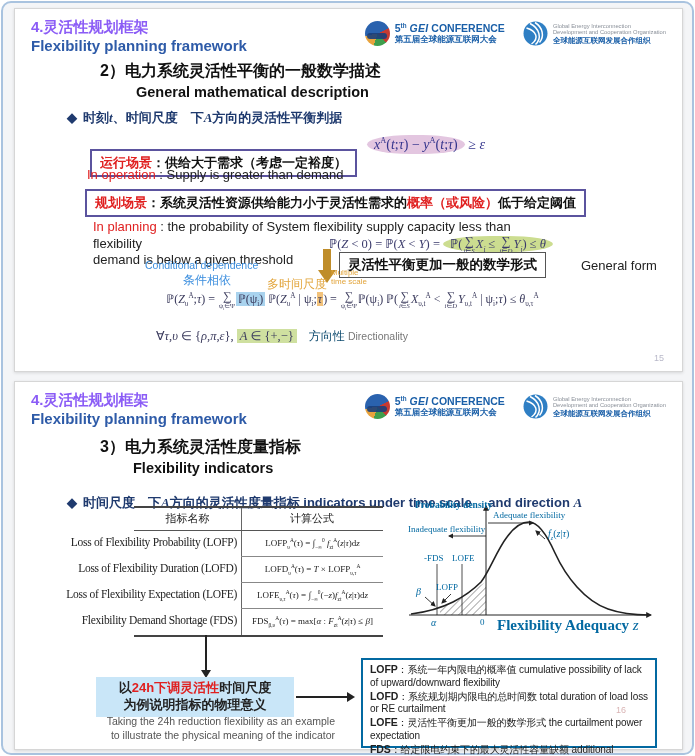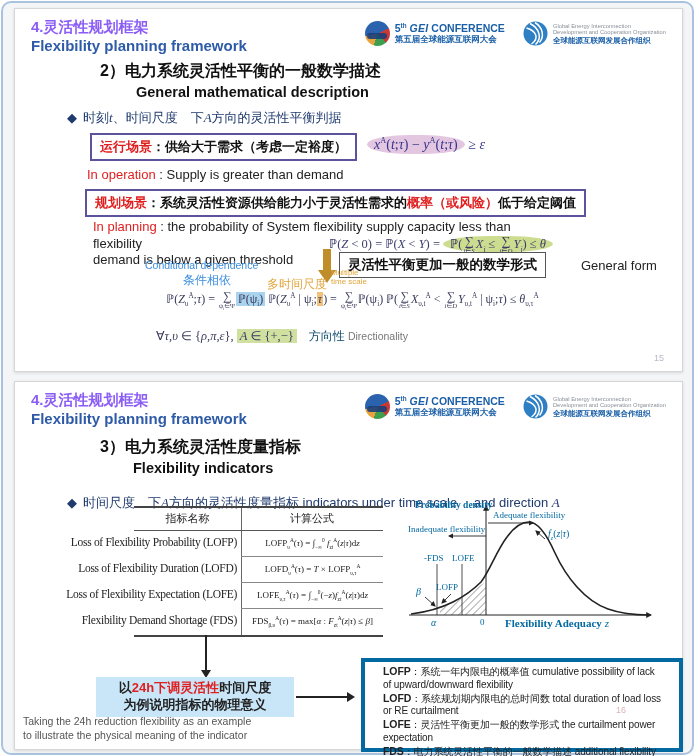--- a/index.html
+++ b/index.html
@@ -22,21 +22,21 @@
     background:#1a3f7a;border-radius:3px;opacity:.9}
   .gei-l1{display:block;font-size:10.5px;font-weight:bold;color:#1a5fa8;white-space:nowrap}
   .gei-l1 b i{letter-spacing:.3px}
   .gei-l2{display:block;font-size:8.5px;font-weight:bold;color:#1a5fa8;white-space:nowrap}
   .geidco{display:flex;gap:5px;align-items:flex-end}
   .gd-en{display:block;font-size:5.8px;color:#8a9099;white-space:nowrap}
   .gd-cn{display:block;font-size:7.5px;color:#1a5fa8;font-weight:bold;margin-top:1px;white-space:nowrap}
 
   .sub-cn{position:absolute;font-size:16px;font-weight:bold;color:#111;white-space:nowrap}
   .sub-en{position:absolute;font-size:14.5px;font-weight:bold;color:#111;white-space:nowrap}
-  .bullet{position:absolute;font-size:13px;font-weight:normal;color:#1f3a6e;white-space:nowrap}
+  .bullet{position:absolute;font-size:13px;font-weight:bold;color:#1f3a6e;white-space:nowrap}
   .bullet .bm{margin-right:6px}
   .bullet i{font-family:"Liberation Serif",serif}
 
   .red{color:#e02020}
   .obox{position:absolute;border:2px solid #5b539e;padding:3px 8px;font-size:13px;font-weight:bold;
         color:#111;white-space:nowrap;background:#fff}
 
   
   .math{font-family:"Liberation Serif",serif}
   sup,sub{font-size:.6em;line-height:0}
@@ -84,24 +84,24 @@
   .cl{position:absolute;white-space:nowrap}
 
   .varrow{position:absolute;left:190px;top:253px;width:2px;height:40px;background:#222}
   .varrow .vhead{position:absolute;left:-4px;bottom:-8px;width:0;height:0;
      border:5px solid transparent;border-top:8px solid #222}
   .harrow{position:absolute;left:281px;top:314px;width:56px;height:2px;background:#222}
   .harrow .hhead{position:absolute;right:-8px;top:-4px;width:0;height:0;
      border:5px solid transparent;border-left:8px solid #222}
   .callout{position:absolute;left:81px;top:295px;width:198px;background:#c9e6f8;text-align:center;
      font-size:13px;font-weight:bold;color:#222;padding:3px 0;line-height:1.3}
-  .caption{position:absolute;left:8px;top:333px;width:312px;text-align:left;font-size:10.5px;
+  .caption{position:absolute;left:8px;top:333px;width:312px;text-align:right;font-size:10.5px;
      color:#555;line-height:1.3}
-  .redbox{position:absolute;left:346px;top:276px;width:278px;height:80px;border:4px solid #0369a1;
-     padding:3px 18px;font-size:10px;line-height:1.28;color:#222;letter-spacing:-.1px;background:#fff}
+  .redbox{position:absolute;left:346px;top:276px;width:278px;height:80px;border:2px solid #0369a1;
+     padding:3px 7px;font-size:10px;line-height:1.28;color:#222;letter-spacing:-.1px;background:#fff}
   .redbox b{font-size:10.5px}
   .pagenum2{position:absolute;right:56px;bottom:34px;font-size:9px;color:#d9b4b4}
 </style>
 </head>
 <body>
 
 <div id="frame"></div>
 
 <section class="slide" id="slide1">
   <div class="title-cn">4.灵活性规划框架</div>
@@ -130,21 +130,21 @@
     </div>
   </div>
 
   <div class="sub-cn" style="left:85px;top:52px">2）电力系统灵活性平衡的一般数学描述</div>
   <div class="sub-en" style="left:121px;top:75px">General mathematical description</div>
 
   <div class="bullet" style="left:52px;top:100px">
     <span class="bm">◆</span><span>时刻<i>t</i>、时间尺度　下<i>A</i>方向的灵活性平衡判据</span>
   </div>
 
-  <div class="obox" style="left:75px;top:124px">
+  <div class="obox" style="left:75px;top:140px">
     <span class="red">运行场景</span><span>：供给大于需求（考虑一定裕度）</span>
   </div>
 
   <div class="f1 math">
     <span class="hl-pink"><i>x</i><sup>A</sup>(<i>t</i>;<i>τ</i>) − <i>y</i><sup>A</sup>(<i>t</i>;<i>τ</i>)</span><span> ≥ <i>ε</i></span>
   </div>
 
   <div class="enline" style="left:72px;top:158px">
     <span class="red">In operation</span><span> : Supply is greater than demand</span>
   </div>
@@ -264,21 +264,21 @@
     <div class="cl" style="left:10px;top:2px;font-size:9.5px;font-weight:bold">Probability density</div>
     <div class="cl" style="left:88px;top:12px;font-size:9px">Adequate flexibility</div>
     <div class="cl" style="left:3px;top:26px;font-size:9px">Inadequate flexibility</div>
     <div class="cl" style="left:143px;top:30px;font-size:10px"><i>f<sub>z</sub></i>(<i>z</i>|<i>τ</i>)</div>
     <div class="cl" style="left:19px;top:55px;font-size:9px">-FDS</div>
     <div class="cl" style="left:47px;top:55px;font-size:9px">LOFE</div>
     <div class="cl" style="left:31px;top:84px;font-size:9px">LOFP</div>
     <div class="cl" style="left:11px;top:88px;font-size:10px;font-style:italic">β</div>
     <div class="cl" style="left:26px;top:119px;font-size:10px;font-style:italic">α</div>
     <div class="cl" style="left:75px;top:119px;font-size:9px">0</div>
-    <div class="cl" style="left:100px;top:119px;font-size:11px"><b>Flexibility Adequacy</b> <i>z</i></div>
+    <div class="cl" style="left:92px;top:119px;font-size:15px"><b>Flexibility Adequacy</b> <i>z</i></div>
   </div>
 
   <div class="varrow">
       <span class="vhead"></span>
     </div>
 
   <div class="callout">
     <span>以</span><span class="red">24h下调灵活性</span><span>时间尺度</span><br>
     <span>为例说明指标的物理意义</span>
   </div>
@@ -289,17 +289,17 @@
   </div>
 
   <div class="harrow">
       <span class="hhead"></span>
     </div>
 
   <div class="redbox">
     <b>LOFP</b><span>：系统一年内限电的概率值 </span><span>cumulative possibility of lack of upward/downward flexibility</span><br>
     <b>LOFD</b><span>：系统规划期内限电的总时间数 </span><span>total duration of load loss or RE curtailment</span><br>
     <b>LOFE</b><span>：灵活性平衡更加一般的数学形式 </span><span>the curtailment power expectation</span><br>
-    <b>FDS</b><span>：电力系统灵活性平衡的一般数学描述 </span><span>additional flexibility adequacy is in demand</span>
+    <b>FDS</b><span>：给定限电约束下的最大灵活性容量缺额 </span><span>additional flexibility adequacy is in demand</span>
   </div>
 
   <div class="pagenum2">16</div>
 </section>
 
 </body></html>

